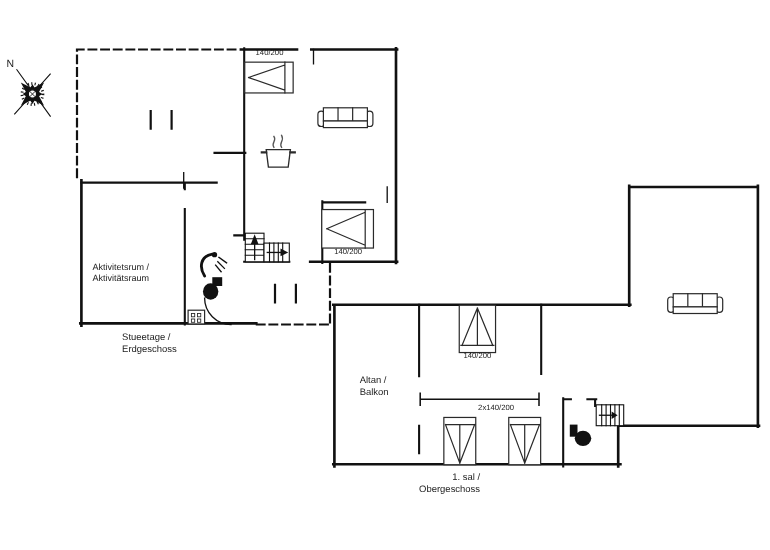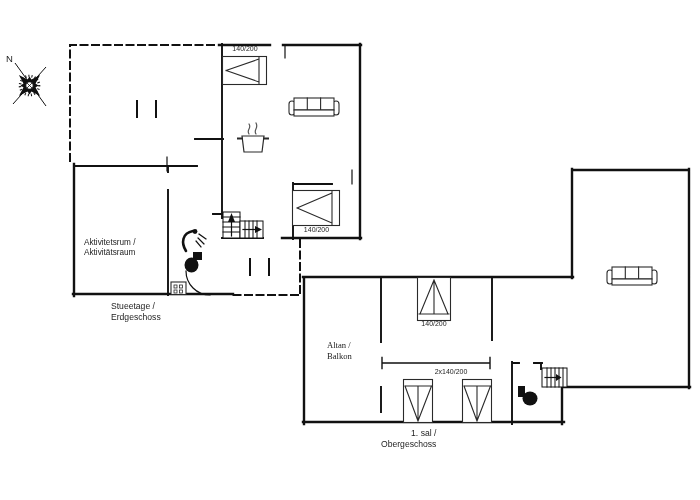--- a/index.html
+++ b/index.html
@@ -146,21 +146,21 @@
 <div class="lbl room-lbl" style="left:84px;top:218px;">Aktivitetsrum /
 Aktivitätsraum</div>
 
 <div class="lbl floor-lbl" style="left:95px;top:301px;margin-left:16px;">Stueetage /
 Erdgeschoss</div>
 
 <div class="lbl size-lbl" style="left:223px;top:45px;width:44px;">140/200</div>
 
 <div class="lbl size-lbl" style="left:294px;top:226px;width:45px;">140/200</div>
 
-<div class="lbl floor-lbl" style="left:327px;top:340px;font-family:Liberation Serif, serif;">Altan /
+<div class="lbl floor-lbl" style="left:327px;top:340px;">Altan /
 Balkon</div>
 
 <div class="lbl floor-lbl" style="left:381px;top:428px;text-align:right;">1. sal /
 Obergeschoss</div>
 
 <div class="lbl size-lbl" style="left:412px;top:320px;width:44px;">140/200</div>
 
 <div class="lbl size-lbl" style="left:421px;top:368px;width:60px;">2x140/200</div>
 
 </div>

